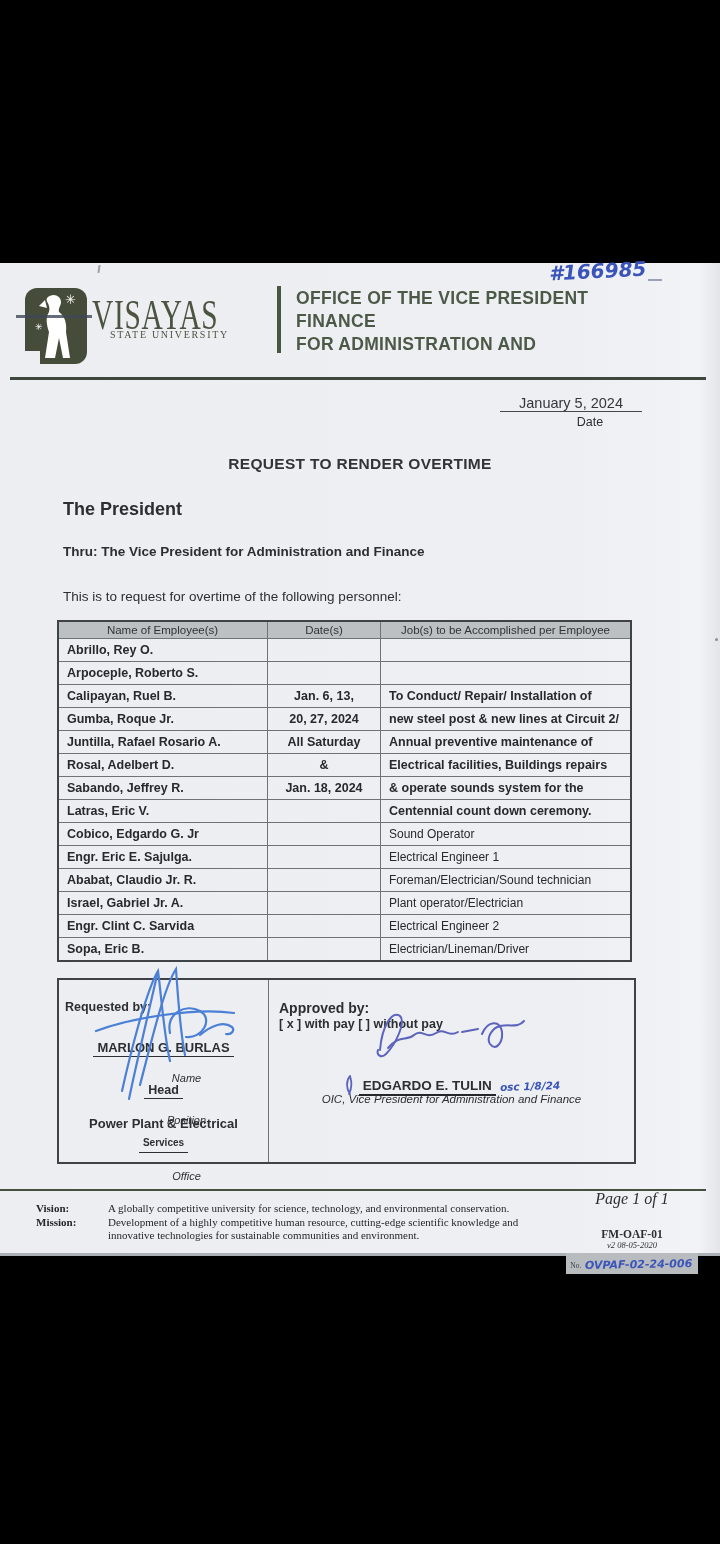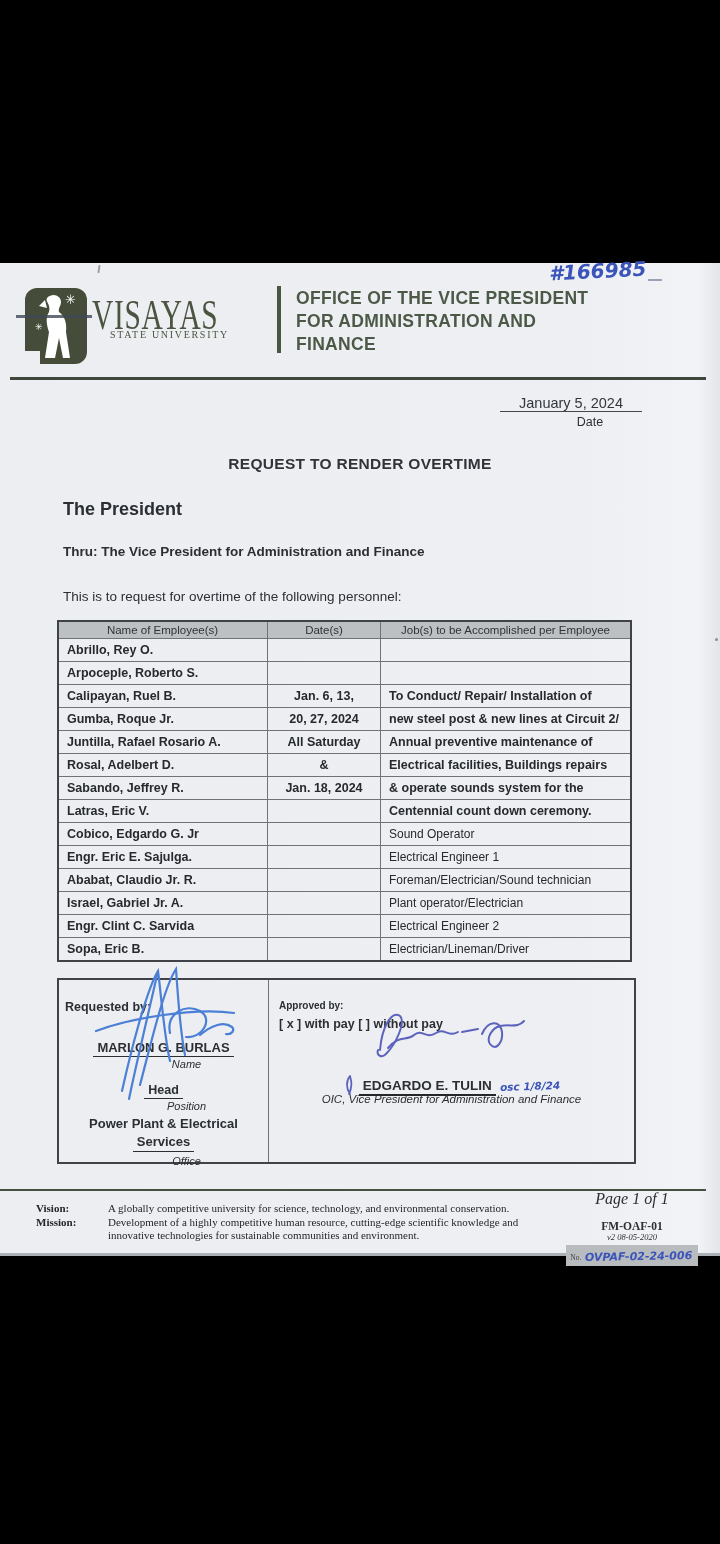--- a/index.html
+++ b/index.html
@@ -52,36 +52,36 @@
   .c-job.bold{font-weight:bold;}
   .c-job.reg{font-size:12px;font-weight:normal;}
 
   
   .sig-box{left:57px;top:715px;width:575px;height:182px;border:2px solid #3f4347;display:flex;}
   .sig-left{width:209px;border-right:1px solid #6e7378;position:relative;}
   .sig-right{flex:1;position:relative;}
   .req-label{left:6px;top:20px;font-size:12.5px;font-weight:bold;}
   .cstack{left:0;width:100%;text-align:center;}
   .uline{display:inline-block;border-bottom:1.5px solid #2b2e33;padding:0 4px 1px 4px;font-weight:bold;}
-  .cap{font-size:11px;font-style:italic;margin-top:1px;padding-left:46px;}
-  .app-label{left:10px;top:20px;font-size:10px;font-weight:bold;}
+  .cap{font-size:11px;font-style:italic;margin-top:15px;padding-left:46px;}
+  .app-label{left:10px;top:20px;font-size:14px;font-weight:bold;}
   .pay-line{left:10px;top:37px;font-size:12.5px;font-weight:bold;}
   .tulin-line{left:0;top:94px;width:100%;text-align:center;font-size:13.5px;}
   .oic-line{left:0;top:113px;width:100%;text-align:center;font-size:11.5px;font-style:italic;}
   .hand-note{font-size:10.5px;font-weight:bold;color:#3b54ba;display:inline-block;transform:rotate(-2deg);}
 
   
   .foot-rule{left:0;top:926px;width:706px;height:2px;background:#46503f;}
   .foot-left{left:36px;top:939px;width:500px;font-family:"Liberation Serif",serif;font-size:11px;color:#24262a;}
   .foot-row{display:flex;}
   .foot-lbl{width:72px;font-weight:bold;flex:none;}
   .foot-txt{width:420px;line-height:13.5px;}
   .foot-right{left:566px;top:927px;width:132px;text-align:center;font-family:"Liberation Serif",serif;}
   .pg{font-size:16px;font-style:italic;}
-  .fcode{font-size:11.5px;font-weight:bold;margin-top:12px;}
+  .fcode{font-size:11.5px;font-weight:bold;margin-top:20px;}
   .fver{font-size:8.5px;font-style:italic;}
   .no-box{margin-top:3px;display:inline-block;background:#b9bcbe;padding:1px 5px 2px 4px;white-space:nowrap;}
   .no-lbl{font-size:7.5px;color:#3a3d41;margin-top:24px;}
   .no-val{font-size:11px;font-weight:bold;color:#3b54ba;display:inline-block;transform:rotate(-1deg);}
 
   .speck1{left:715px;top:375px;width:3px;height:3px;border-radius:50%;background:#8a8f96;}
   .speck2{left:98px;top:2px;width:2px;height:8px;background:#9ba0a8;transform:rotate(8deg);}
   svg{display:block;}
 </style>
 </head>
@@ -97,22 +97,22 @@
       <text x="10" y="42" font-size="9" fill="#ffffff">✳</text>
     </svg>
     <div class="abs logo-notch"></div>
   </div>
   <div class="abs scanline"></div>
   <div class="abs visayas">VISAYAS</div>
   <div class="abs stateuni">STATE UNIVERSITY</div>
   <div class="abs vbar"></div>
   <div class="abs office-title">
     <div>OFFICE OF THE VICE PRESIDENT</div>
+    <div>FINANCE</div>
     <div>FOR ADMINISTRATION AND</div>
-    <div>FINANCE</div>
   </div>
   <div class="abs refnum hand ink">#166985</div>
   <div class="abs refdash"></div>
   <div class="abs hrule"></div>
 
   <div class="abs date-value">January 5, 2024</div>
   <div class="abs date-line"></div>
   <div class="abs date-label">Date</div>
 
   <div class="abs doc-title">REQUEST TO RENDER OVERTIME</div>
@@ -208,21 +208,21 @@
       <div class="abs cstack" style="top:58px;">
         <span class="uline" style="font-size:13px;">MARLON G. BURLAS</span>
         <div class="cap">Name</div>
       </div>
       <div class="abs cstack" style="top:100px;">
         <span class="uline" style="font-size:12.5px;">Head</span>
         <div class="cap">Position</div>
       </div>
       <div class="abs cstack" style="top:135px;line-height:16px;">
         <span class="uline" style="font-size:13px;border-bottom:none;">Power Plant &amp; Electrical</span><br>
-        <span class="uline" style="font-size:13px;">Services</span>
+        <span class="uline" style="font-size:10px;">Services</span>
         <div class="cap">Office</div>
       </div>
     </div>
     <div class="sig-right">
       <div class="abs app-label">Approved by:</div>
       <div class="abs pay-line">[ x ] with pay [  ] without pay</div>
       <div class="abs" style="left:95px;top:26px;">
         <svg width="180" height="56" viewBox="0 0 180 56" fill="none" stroke="#5c63bd" stroke-width="2" stroke-linecap="round">
           <path d="M16,44 C18,20 28,4 36,10 C42,16 32,38 22,48 C18,52 12,50 14,44"></path>
           <path d="M24,42 C36,28 42,36 50,29 C58,22 62,34 72,27 C80,21 84,32 94,26"></path>

